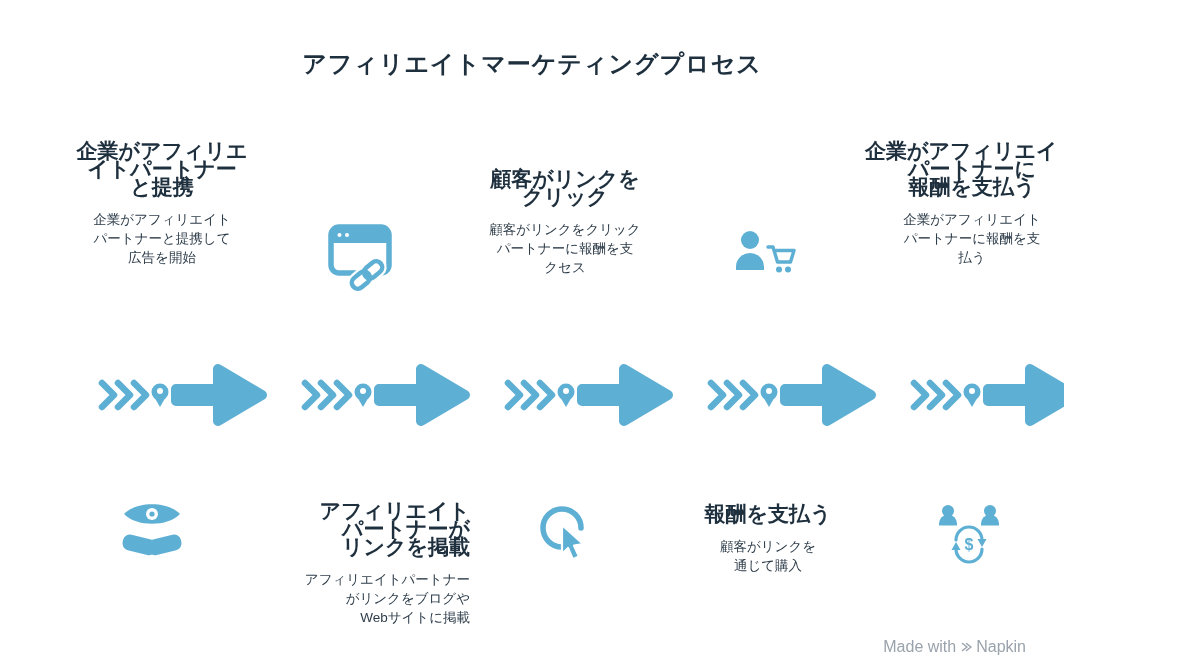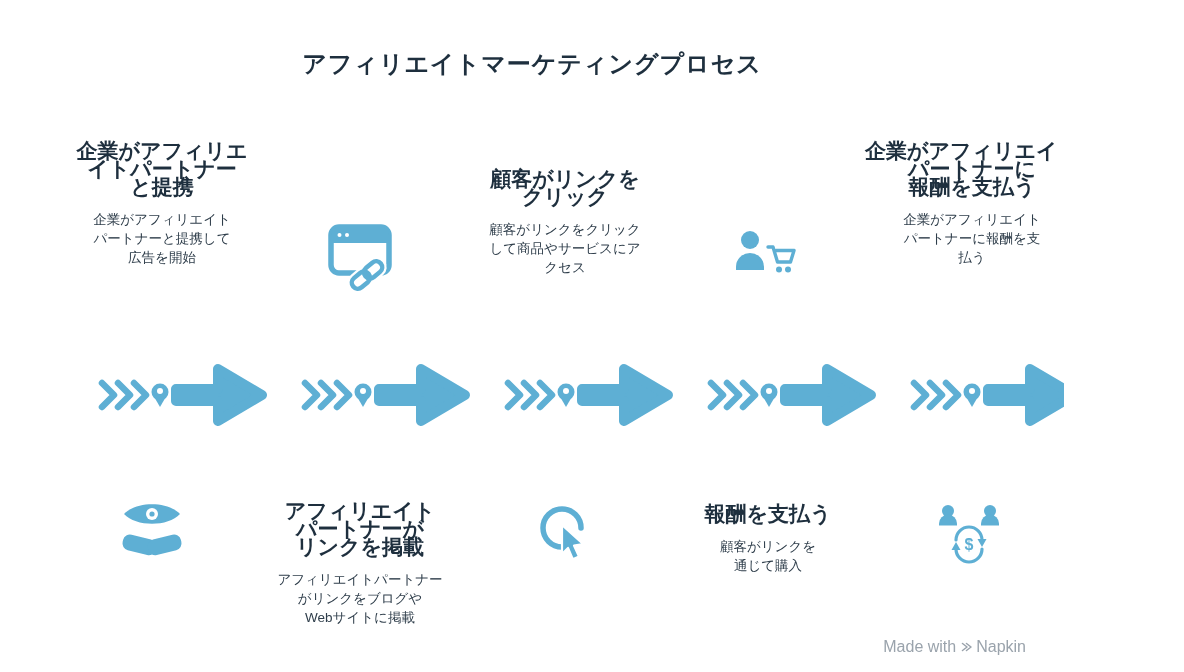--- a/index.html
+++ b/index.html
@@ -101,21 +101,21 @@
 と提携</div>
     <div class="step-desc">企業がアフィリエイト
 パートナーと提携して
 広告を開始</div>
   </div>
 
   <div class="text-block" style="left:455px; top:170px;">
     <div class="step-title">顧客がリンクを
 クリック</div>
     <div class="step-desc">顧客がリンクをクリック
-して商品やサービスにア
+パートナーに報酬を支
 クセス</div>
   </div>
 
   <div class="text-block" style="left:862px; top:142px;">
     <div class="step-title">企業がアフィリエイト
 パートナーに
 報酬を支払う</div>
     <div class="step-desc">企業がアフィリエイト
 パートナーに報酬を支
 払う</div>
@@ -180,21 +180,21 @@
     <path d="M3,25.5 v-2 a9,9 0 0 1 18,0 v2 Z" fill="currentColor"></path>
     <circle cx="54" cy="11" r="6" fill="currentColor"></circle>
     <path d="M45,25.5 v-2 a9,9 0 0 1 18,0 v2 Z" fill="currentColor"></path>
     <path d="M20,40 A13,13 0 0 1 46,40" fill="none" stroke="currentColor" stroke-width="3.2" stroke-linecap="round"></path>
     <polygon points="41.5,39 50.5,39 46,47" fill="currentColor"></polygon>
     <path d="M46,49 A13,13 0 0 1 20,49" fill="none" stroke="currentColor" stroke-width="3.2" stroke-linecap="round"></path>
     <polygon points="15.5,50 24.5,50 20,42" fill="currentColor"></polygon>
     <text x="33" y="50" text-anchor="middle" font-size="16" font-weight="bold" fill="currentColor" font-family="'Liberation Sans',sans-serif">$</text>
   </svg>
 
-  <div class="text-block" style="left:250px; top:502px;">
+  <div class="text-block" style="left:250px; top:502px;text-align:right;">
     <div class="step-title">アフィリエイト
 パートナーが
 リンクを掲載</div>
     <div class="step-desc">アフィリエイトパートナー
 がリンクをブログや
 Webサイトに掲載</div>
   </div>
 
   <div class="text-block" style="left:658px; top:505px;">
     <div class="step-title">報酬を支払う</div>

